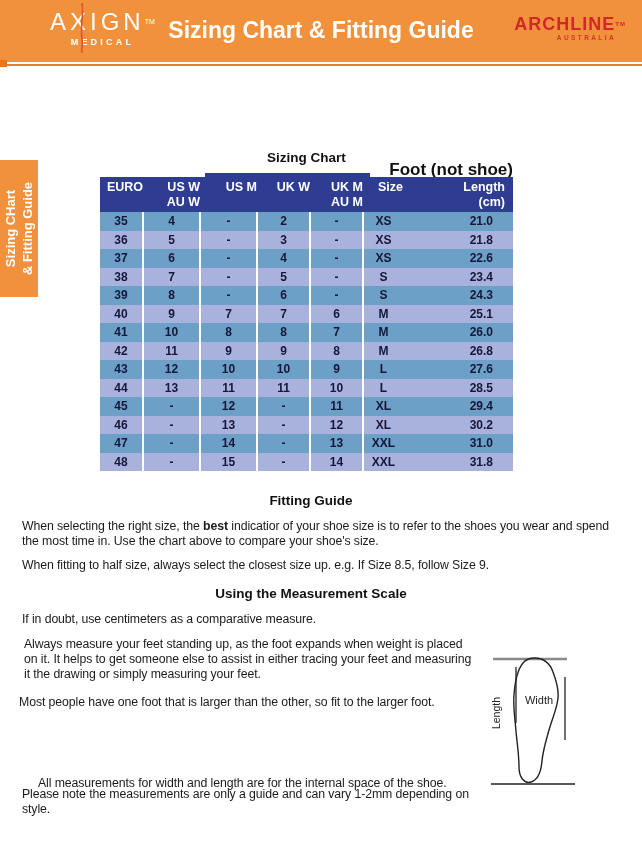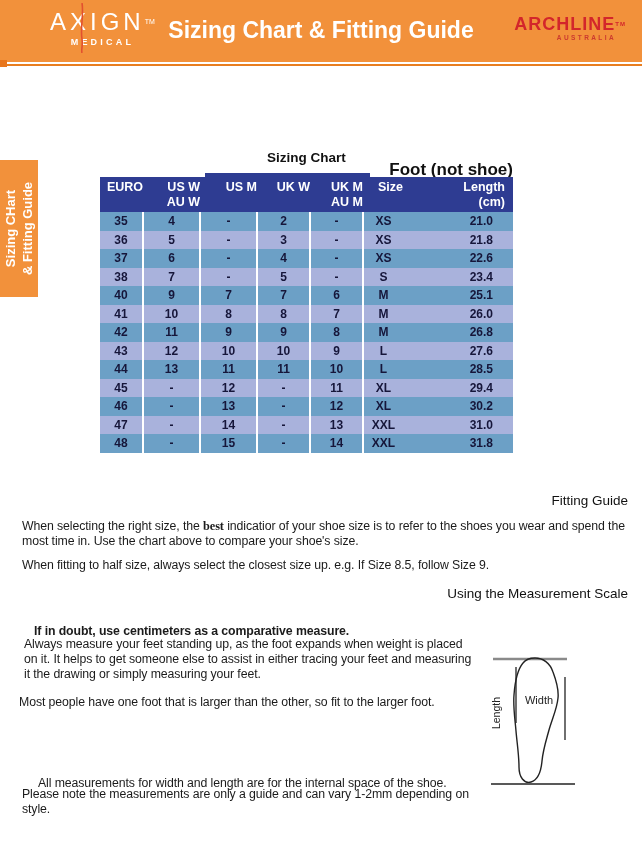--- a/index.html
+++ b/index.html
@@ -32,23 +32,23 @@
   .size-table th{background:#2E3C92;color:#fff;font-size:12.5px;font-weight:bold;line-height:15px;vertical-align:top;padding:3px 0 2px 0;text-align:center;}
   .size-table th.len{text-align:right;padding-right:8px;}
   .size-table th span{display:block;text-align:right;}
   .size-table td{height:18.5px;text-align:center;font-size:12px;font-weight:bold;color:#16163a;border-left:2px solid #fff;padding:0;}
   .size-table td:first-child,.size-table td:last-child{border-left:none;}
   .size-table td:last-child{text-align:right;padding-right:20px;}
   .size-table tbody tr:nth-child(odd) td{background:#6CA0C6;}
   .size-table tbody tr:nth-child(even) td{background:#A9B2DC;}
 
   
-  .h2{position:absolute;left:16px;width:612px;text-align:right;font-size:13.5px;font-weight:normal;color:#111;}
+  .h2{position:absolute;left:5px;width:612px;text-align:center;font-size:13.5px;font-weight:bold;color:#111;}
   .para{position:absolute;left:22px;font-size:12.3px;line-height:15px;color:#1b1b1b;letter-spacing:-0.1px;}
-  .para b{font-weight:bold;font-family:Liberation Serif, serif;}
+  .para b{font-weight:bold;}
 
   
   .foot-svg{position:absolute;left:483px;top:645px;}
 </style>
 </head>
 <body>
 
 <header class="band">
   <div class="axign">
     <div class="axign-top"><span>AXIGN</span><sup>TM</sup></div>
@@ -150,20 +150,29 @@
       <tr>
         <td>38</td>
         <td>7</td>
         <td>-</td>
         <td>5</td>
         <td>-</td>
         <td>S</td>
         <td>23.4</td>
       </tr>
       <tr>
+        <td>39</td>
+        <td>8</td>
+        <td>-</td>
+        <td>6</td>
+        <td>-</td>
+        <td>S</td>
+        <td>24.3</td>
+      </tr>
+      <tr>
         <td>40</td>
         <td>9</td>
         <td>7</td>
         <td>7</td>
         <td>6</td>
         <td>M</td>
         <td>25.1</td>
       </tr>
       <tr>
         <td>41</td>
@@ -238,21 +247,21 @@
         <td>31.8</td>
       </tr>
     </tbody>
 </table>
 
 <div class="h2" style="top:493px;">Fitting Guide</div>
 <p class="para" style="top:519px;width:604px;margin:0;"><span>When selecting the right size, the </span><b>best</b><span> indicatior of your shoe size is to refer to the shoes you wear and spend the most time in. Use the chart above to compare your shoe's size.</span></p>
 <p class="para" style="top:558px;width:604px;margin:0;">When fitting to half size, always select the closest size up. e.g. If Size 8.5, follow Size 9.</p>
 
 <div class="h2" style="top:586px;">Using the Measurement Scale</div>
-<p class="para" style="top:612px;width:560px;margin:12px;font-weight:bold;">If in doubt, use centimeters as a comparative measure.</p>
+<p class="para" style="top:612px;width:560px;margin:0;">If in doubt, use centimeters as a comparative measure.</p>
 <p class="para" style="top:637px;left:24px;width:452px;margin:0;">Always measure your feet standing up, as the foot expands when weight is placed on it. It helps to get someone else to assist in either tracing your feet and measuring it the drawing or simply measuring your feet.</p>
 <p class="para" style="top:695px;left:19px;width:470px;margin:0;">Most people have one foot that is larger than the other, so fit to the larger foot.</p>
 <p class="para" style="top:760px;width:470px;margin:16px;">All measurements for width and length are for the internal space of the shoe.</p>
 <p class="para" style="top:787px;width:448px;margin:0;">Please note the measurements are only a guide and can vary 1-2mm depending on style.</p>
 
 <svg class="foot-svg" width="100" height="150" viewBox="0 0 100 150">
   <line x1="10" y1="14" x2="84" y2="14" stroke="#8a8a8a" stroke-width="2.4"></line>
   <line x1="8" y1="139" x2="92" y2="139" stroke="#222" stroke-width="1.4"></line>
   <path fill="none" stroke="#222" stroke-width="1.4" d="M 52,13 C 60,13 67,18 70,27 C 73,35 76,44 75,53 C 74,64 69,74 66,85 C 63,96 60,105 59,116 C 58,127 55,135 48,137 C 41,139 36,132 36,122 C 36,110 34,98 33,86 C 32,74 30,62 31,50 C 32,36 35,24 40,18 C 43,14 47,13 52,13 Z"></path>
   <line x1="33" y1="22" x2="33" y2="78" stroke="#222" stroke-width="1.3"></line>

